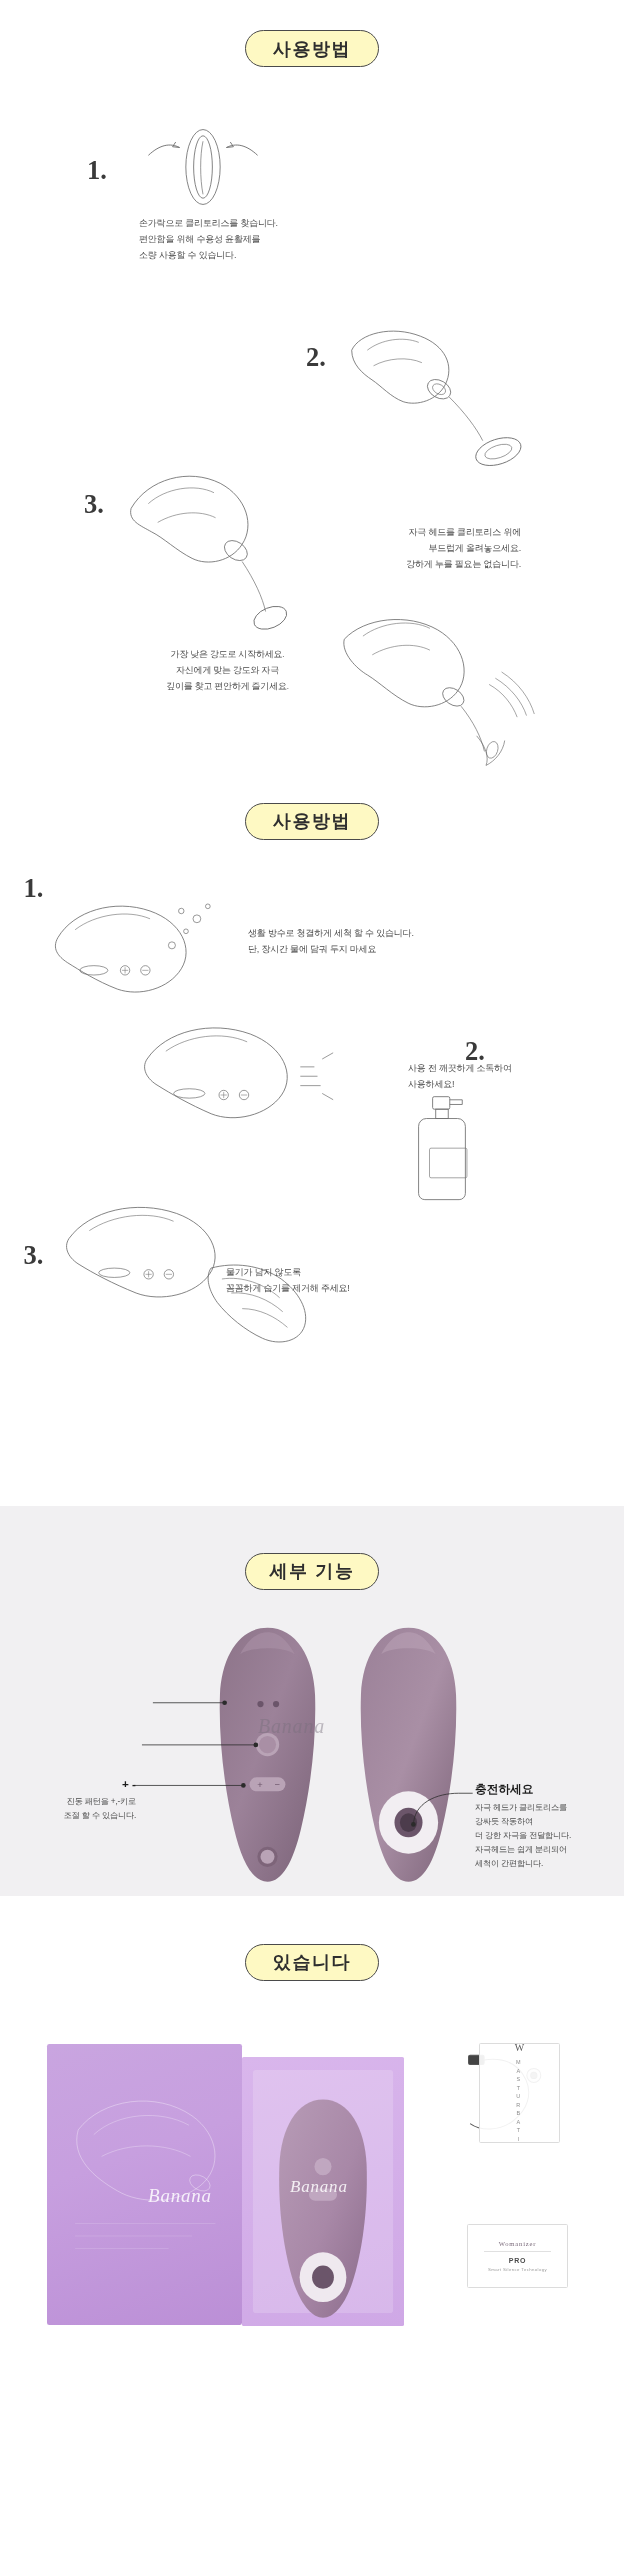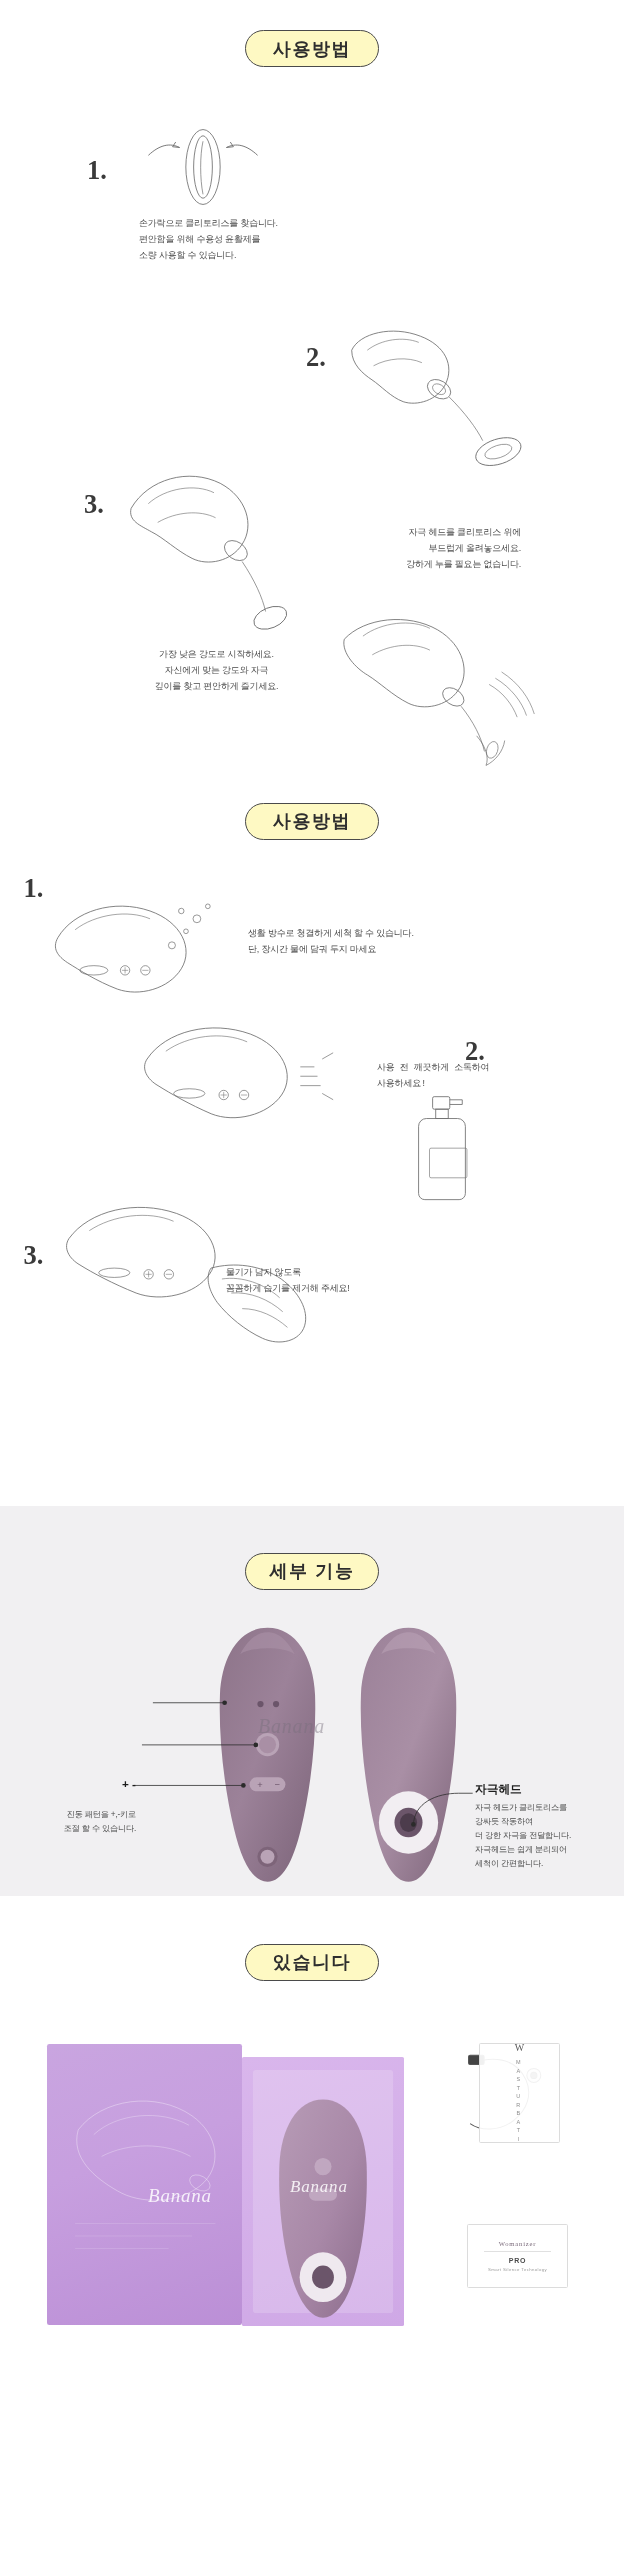--- a/index.html
+++ b/index.html
@@ -153,21 +153,21 @@
       <path d="M18 58 C40 20 92 6 132 26 C166 44 176 80 160 104 C146 126 116 132 96 122
                C76 112 60 96 44 88 C30 80 14 74 18 58 Z"></path>
       <path d="M40 52 C62 32 100 26 124 38" stroke-width="0.8"></path>
       <path d="M52 76 C76 62 106 60 126 70" stroke-width="0.8"></path>
       <ellipse cx="152" cy="112" rx="16" ry="11" transform="rotate(34 152 112)" stroke-width="1"></ellipse>
       <path d="M160 126 C176 150 186 172 190 190" stroke-width="0.9"></path>
       <ellipse cx="196" cy="198" rx="22" ry="13" transform="rotate(-22 196 198)"></ellipse>
     </g>
   </svg>
 
-  <div class="abs cap center" style="left:119px; top:617px; width:195px; white-space:pre-line;">가장 낮은 강도로 시작하세요.
+  <div class="abs cap center" style="left:130px; top:617px; width:195px; white-space:pre-line;font-family:Liberation Serif, serif;">가장 낮은 강도로 시작하세요.
 자신에게 맞는 강도와 자극
 깊이를 찾고 편안하게 즐기세요.</div>
 
   <svg class="abs" style="left:336px; top:589px;" width="219" height="148" viewBox="0 0 280 190">
     <g fill="none" stroke="#6f6f6f" stroke-width="1.1">
       <path d="M10 26 C36 -2 92 -8 130 14 C164 34 172 70 156 92 C142 112 112 118 92 108
                C72 98 56 82 40 72 C26 64 6 44 10 26 Z"></path>
       <path d="M34 22 C58 4 96 0 120 12" stroke-width="0.8"></path>
       <path d="M46 46 C70 32 100 30 120 40" stroke-width="0.8"></path>
       <ellipse cx="150" cy="100" rx="15" ry="10" transform="rotate(34 150 100)" stroke-width="1"></ellipse>
@@ -229,21 +229,21 @@
   <svg class="abs" style="left:406px; top:289px;" width="86" height="117" viewBox="0 0 110 150">
     <g fill="none" stroke="#6f6f6f" stroke-width="1.1">
       <rect x="34" y="6" width="22" height="16" rx="2"></rect>
       <path d="M56 10 h16 v6 h-16"></path>
       <rect x="38" y="22" width="16" height="12"></rect>
       <path d="M26 34 h40 a10 10 0 0 1 10 10 v86 a8 8 0 0 1 -8 8 h-44 a8 8 0 0 1 -8 -8 v-86 a10 10 0 0 1 10 -10 z"></path>
       <rect x="30" y="72" width="48" height="38" rx="2" stroke-width="0.8"></rect>
     </g>
   </svg>
 
-  <div class="abs cap" style="left:377px; top:258px; width:195px; white-space:pre-line;font-family:Liberation Mono, monospace;">사용 전 깨끗하게 소독하여
+  <div class="abs cap" style="left:408px; top:258px; width:195px; white-space:pre-line;">사용 전 깨끗하게 소독하여
 사용하세요!</div>
 
   <div class="abs step-num" style="left:23.4px; top:437px;">3.</div>
 
   <svg class="abs" style="left:55px; top:390px;" width="312" height="172" viewBox="0 0 400 220">
     <g fill="none" stroke="#6f6f6f" stroke-width="1.1">
       <path d="M18 58 C44 22 104 8 156 26 C200 42 216 78 198 104 C180 130 136 140 104 128
                C74 116 48 102 32 92 C18 84 10 70 18 58 Z"></path>
       <path d="M44 48 C74 28 120 22 152 36" stroke-width="0.8"></path>
       <ellipse cx="76" cy="102" rx="20" ry="6" stroke-width="0.9"></ellipse>
@@ -317,26 +317,26 @@
       <circle cx="312" cy="358" r="3" fill="#2b2b2b" stroke="none"></circle>
       <path d="M530 410 C530 380 560 368 588 368 H606"></path>
       <circle cx="530" cy="408" r="3" fill="#2b2b2b" stroke="none"></circle>
     </g>
   </svg>
 
 
 
   <div class="abs" style="left:11px; top:270px; width:125px; text-align:right;">
     <div class="feat-label" style="white-space:pre-line;">+  -</div>
-    <div class="feat-sub" style="margin-top:16px; white-space:pre-line;">진동 패턴을 +,-키로
+    <div class="feat-sub" style="margin-top:3px; white-space:pre-line;">진동 패턴을 +,-키로
 조절 할 수 있습니다.</div>
   </div>
 
   <div class="abs" style="left:475px; top:275px; width:141px;">
-    <div class="feat-label" style="white-space:pre-line;">자극헤드</div>
+    <div class="feat-label" style="white-space:pre-line;">충전하세요</div>
     <div class="feat-sub" style="margin-top:4.7px; white-space:pre-line;">자극 헤드가 클리토리스를
 강싸듯 작동하여
 더 강한 자극을 전달합니다.
 자극헤드는 쉽게 분리되어
 세척이 간편합니다.</div>
   </div>
 </div>
 
 <div class="section" id="sec-package">
 

